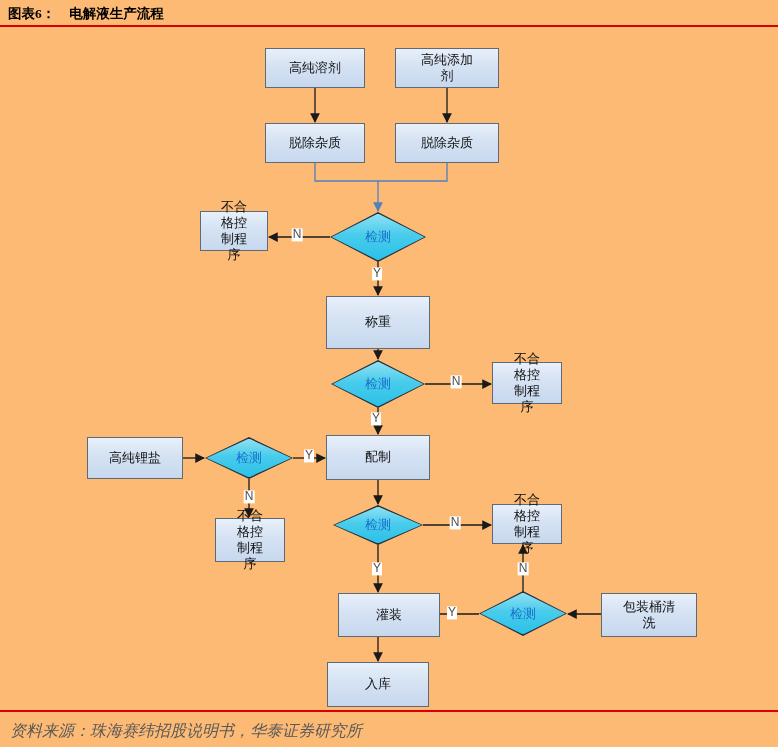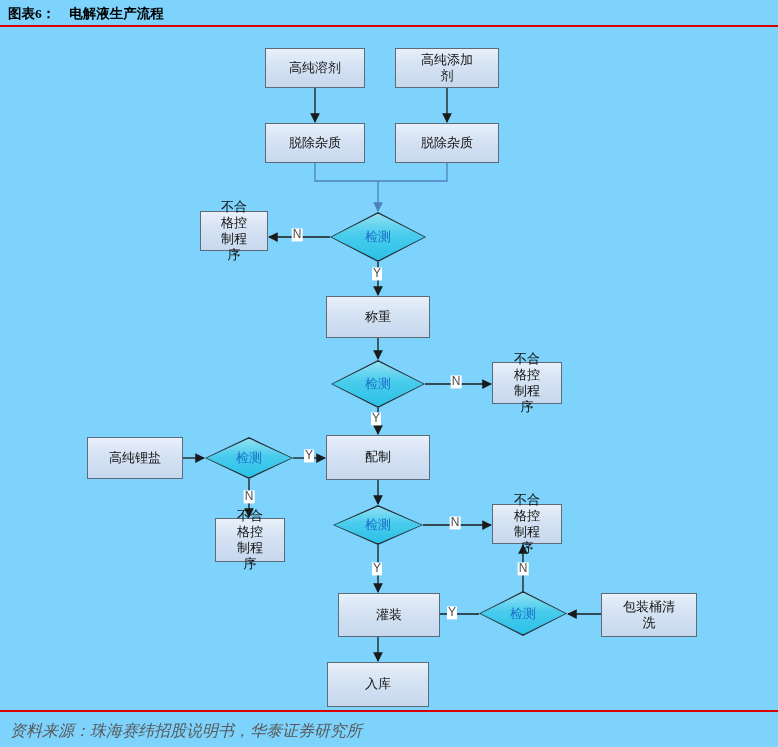--- a/index.html
+++ b/index.html
@@ -1,16 +1,16 @@
 <!DOCTYPE html>
 <html><head>
 <meta charset="utf-8">
 <style>
   html,body{margin:0;padding:0;background:#ffffff;}
-  .page{position:relative;width:778px;height:747px;background:#7dd3fc;overflow:hidden;
+  .page{position:relative;width:778px;height:747px;background:#fdba74;overflow:hidden;
         font-family:"Liberation Sans",sans-serif;}
   .fig-header{position:absolute;left:8px;top:5px;font-family:"Liberation Serif",serif;
         font-weight:bold;font-size:13.5px;color:#000;white-space:nowrap;}
   .fig-header .fig-title{margin-left:14px;}
   .rule{position:absolute;left:0;width:778px;height:2px;background:#d90000;}
   .rule-top{top:25px;}
   .rule-bottom{top:710px;}
   .source{position:absolute;left:10px;top:721px;font-family:"Liberation Serif",serif;
         font-style:italic;font-size:16px;color:#595959;}
   svg.connectors{position:absolute;left:0;top:0;}
@@ -72,21 +72,21 @@
       <path d="M315,163 L315,181 L447,181 L447,163"></path>
       <line x1="378" y1="181" x2="378" y2="211" marker-end="url(#abl)"></line>
     </g>
   </svg>
 
   <div class="box" style="left:265px;top:48px;width:100px;height:40px;">高纯溶剂</div>
   <div class="box" style="left:395px;top:48px;width:104px;height:40px;">高纯添加剂</div>
   <div class="box" style="left:265px;top:123px;width:100px;height:40px;">脱除杂质</div>
   <div class="box" style="left:395px;top:123px;width:104px;height:40px;">脱除杂质</div>
   <div class="box wrap" style="left:200px;top:211px;width:68px;height:40px;">不合格控制程序</div>
-  <div class="box" style="left:326px;top:296px;width:104px;height:42px;">称重</div>
+  <div class="box" style="left:326px;top:296px;width:104px;height:53px;">称重</div>
   <div class="box wrap" style="left:492px;top:362px;width:70px;height:42px;">不合格控制程序</div>
   <div class="box" style="left:87px;top:437px;width:96px;height:42px;">高纯锂盐</div>
   <div class="box" style="left:326px;top:435px;width:104px;height:45px;">配制</div>
   <div class="box wrap" style="left:215px;top:518px;width:70px;height:44px;">不合格控制程序</div>
   <div class="box wrap" style="left:492px;top:504px;width:70px;height:40px;">不合格控制程序</div>
   <div class="box" style="left:327px;top:593px;width:102px;height:44px;margin-left:11px;">灌装</div>
   <div class="box" style="left:601px;top:593px;width:96px;height:44px;">包装桶清洗</div>
   <div class="box" style="left:327px;top:662px;width:102px;height:45px;">入库</div>
 
   <div class="diamond" style="left:330px;top:212px;width:96px;height:50px;">

